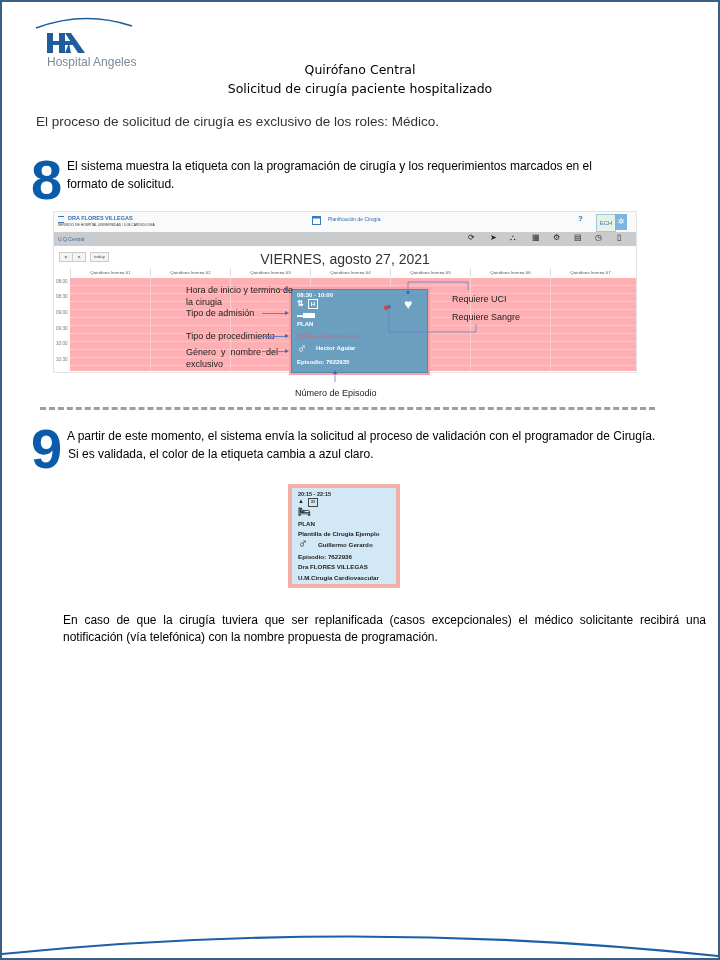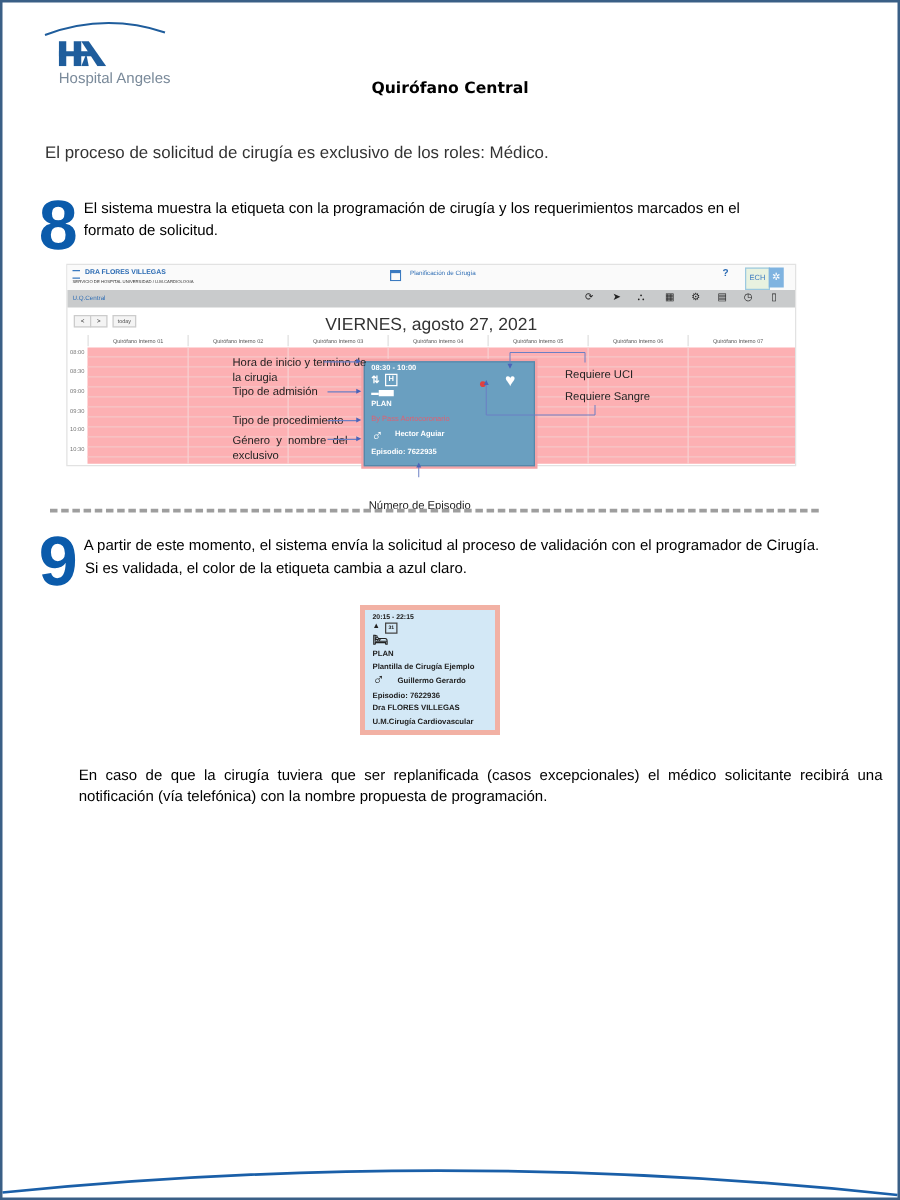--- a/index.html
+++ b/index.html
@@ -6,21 +6,21 @@
   body { width:720px; height:960px; position:relative; background:#fff; overflow:hidden;
          font-family:"Liberation Sans", sans-serif; color:#000; }
   .page-border { position:absolute; left:0; top:0; width:716px; height:956px; border:2px solid #3a5f86; pointer-events:none; }
   .abs { position:absolute; }
 
   
   .logo-arc { left:34px; top:14px; width:100px; height:40px; }
   .logo-mark { left:47px; top:31px; width:40px; height:22px; }
   .logo-text { left:47px; top:55px; font-size:12px; color:#7a8a9a; }
 
-  .doc-title { left:0; width:720px; top:60px; text-align:center; font-family:"DejaVu Sans", sans-serif; font-weight:bold; font-size:12.5px; line-height:19px; }
+  .doc-title { left:0; width:720px; top:60px; text-align:center; font-family:"DejaVu Sans", sans-serif; font-weight:normal; font-size:12.5px; line-height:19px; }
   .intro { left:36px; top:114px; font-size:13.5px; color:#333; }
 
   .step-num { font-family:"Liberation Sans", sans-serif; font-weight:bold; color:#0b5bab; font-size:56px; line-height:48px; letter-spacing:-2px; }
   .step-text { font-size:12px; line-height:18px; color:#000; }
 
   
   .app { left:53px; top:211px; width:582px; height:160px; background:#fff; border:1px solid #e2e2e2; font-size:5px; }
   .app-top { position:absolute; left:0; top:0; width:582px; height:20px; background:#fafafa; }
   .app-bar { position:absolute; left:0; top:20px; width:582px; height:14px; background:#c9cbcc; }
   .app-date-row { position:absolute; left:0; top:34px; width:582px; height:22px; }
@@ -59,20 +59,21 @@
   <rect x="0" y="2" width="6" height="20" fill="#1f5d9c"></rect>
   <rect x="12" y="2" width="6" height="20" fill="#1f5d9c"></rect>
   <rect x="0" y="10" width="26" height="4" fill="#1f5d9c"></rect>
   <polygon points="18,2 24,2 38,22 31,22" fill="#1f5d9c"></polygon>
   <polygon points="22,12 18,22 24,22" fill="#1f5d9c"></polygon>
 </svg>
 <div class="abs logo-text">Hospital Angeles</div>
 
 <div class="abs doc-title">
   <div>Quirófano Central</div>
+  <div>Solicitud de cirugía paciente hospitalizado</div>
 </div>
 
 <div class="abs intro">El proceso de solicitud de cirugía es exclusivo de los roles: Médico.</div>
 
 <div class="abs step-num" style="left:31px;top:156px;">8</div>
 <div class="abs step-text" style="left:67px;top:157px;width:560px;">El sistema muestra la etiqueta con la programación de cirugía y los requerimientos marcados en el formato de solicitud.</div>
 
 <div class="abs app">
   <div class="app-top">
     <span class="abs" style="left:4px;top:4px;width:6px;height:5px;border-top:1.5px solid #3b7ac0;border-bottom:1.5px solid #3b7ac0;"></span>
@@ -170,21 +171,21 @@
 <svg class="abs" style="left:380px;top:278px;width:100px;height:62px;" viewBox="0 0 100 62">
   <polyline points="28,16 28,4 88,4 88,12" fill="none" stroke="#6b7fc4" stroke-width="0.8"></polyline>
   <polygon points="26,13 30,13 28,17" fill="#4a63b8"></polygon>
   <polyline points="9,28 9,54 96,54 96,46" fill="none" stroke="#6b7fc4" stroke-width="0.8"></polyline>
   <polygon points="7,30 11,30 9,26" fill="#4a63b8"></polygon>
 </svg>
 <svg class="abs" style="left:330px;top:370px;width:10px;height:12px;" viewBox="0 0 10 12">
   <line x1="5" y1="2" x2="5" y2="12" stroke="#6b7fc4" stroke-width="0.8"></line>
   <polygon points="3,4 7,4 5,0" fill="#4a63b8"></polygon>
 </svg>
-<div class="abs" style="left:295px;top:399px;font-size:9px;color:#222;">Número de Episodio</div>
+<div class="abs" style="left:295px;top:388px;font-size:9px;color:#222;">Número de Episodio</div>
 
 <div class="abs dash-sep"></div>
 
 <div class="abs step-num" style="left:31px;top:425px;">9</div>
 <div class="abs step-text" style="left:67px;top:427px;width:640px;">A partir de este momento, el sistema envía la solicitud al proceso de validación con el programador de Cirugía.</div>
 <div class="abs step-text" style="left:68px;top:445px;width:640px;">Si es validada, el color de la etiqueta cambia a azul claro.</div>
 
 <div class="abs card2">
   <div class="card2-inner">
     <span class="l" style="top:3px;font-size:5.5px;">20:15 - 22:15</span>

